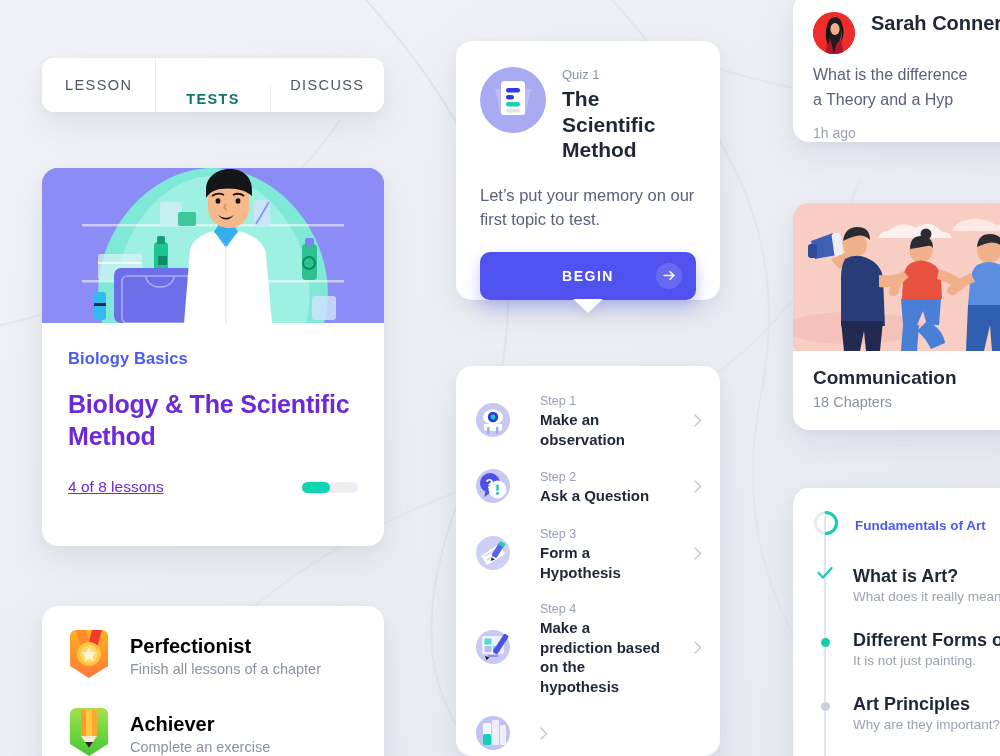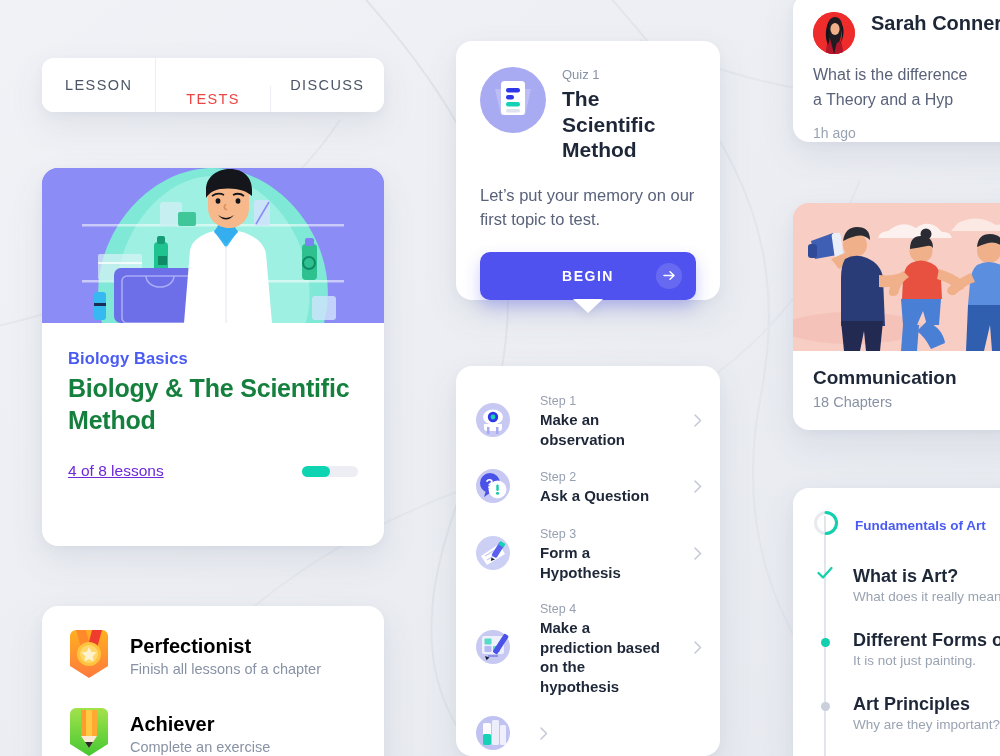--- a/index.html
+++ b/index.html
@@ -35,30 +35,30 @@
   .tab {
     flex: 1 1 0;
     display: flex; align-items: center; justify-content: center;
     font-size: 14.5px; letter-spacing: 1.4px;
     color: #4b5565; font-weight: 400;
     background: #fff;
     cursor: pointer;
     border-right: 1px solid #eceef3;
   }
   .tab:last-child { border-right: none; }
-  .tab.active { color: #ef4444; font-weight: 400; margin-top: 28px; }
+  .tab.active { color: #0f766e; font-weight: 700; margin-top: 28px; }
 
   
   #lesson-card { left: 42px; top: 168px; width: 342px; height: 378px; overflow: hidden; }
   #lesson-hero { position: relative; height: 155px; width: 100%; overflow: hidden;
                  background: linear-gradient(120deg,#8b8cf5 0%, #7d82f3 100%); }
   #lesson-body { padding: 26px 26px 0 26px; }
   .lesson-kicker { color: #4a5bf4; font-size: 16.5px; font-weight: 700; letter-spacing:.1px; }
-  .lesson-title { margin-top: 4px; font-size: 25px; line-height: 1.28;
-                  font-weight: 700; color: #15803d; letter-spacing:-.2px; }
+  .lesson-title { margin-top: 20px; font-size: 25px; line-height: 1.28;
+                  font-weight: 700; color: #6d28d9; letter-spacing:-.2px; }
   .lesson-foot { margin-top: 26px; display: flex; align-items: center; justify-content: space-between; }
   .lesson-progress-label { font-size: 15.5px; color: #6d28d9; text-decoration: underline; }
   .progress-track { width: 56px; height: 11px; border-radius: 99px; background: #eceef3; position: relative; }
   .progress-fill { position: absolute; left:0; top:0; bottom:0; border-radius:99px; background:#0fd4b2; }
 
   
   #achievements-card { left: 42px; top: 606px; width: 342px; height: 180px; padding: 22px 24px; }
   .ach-row { display: flex; align-items: center; gap: 18px; margin-bottom: 22px; }
   .ach-text .ach-title { font-size: 20px; font-weight: 700; color: #000000; }
   .ach-text .ach-sub { font-size: 14.5px; color: #8892a4; margin-top: 3px; }

